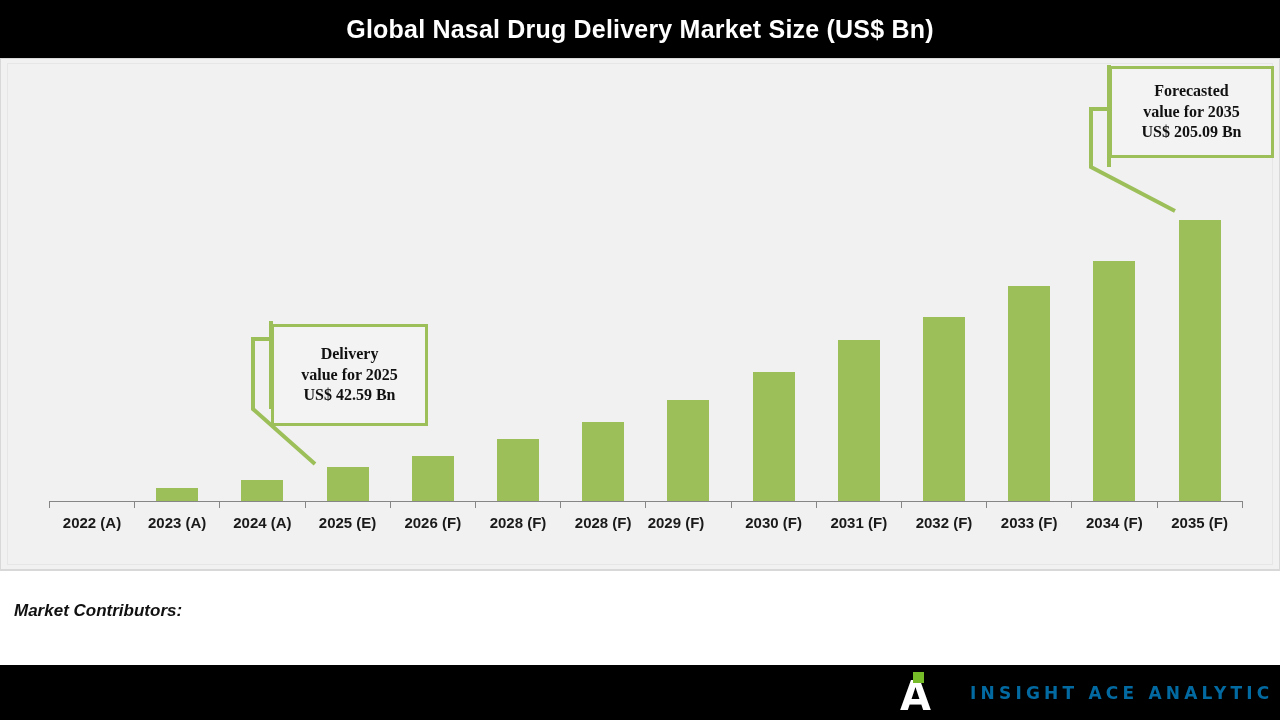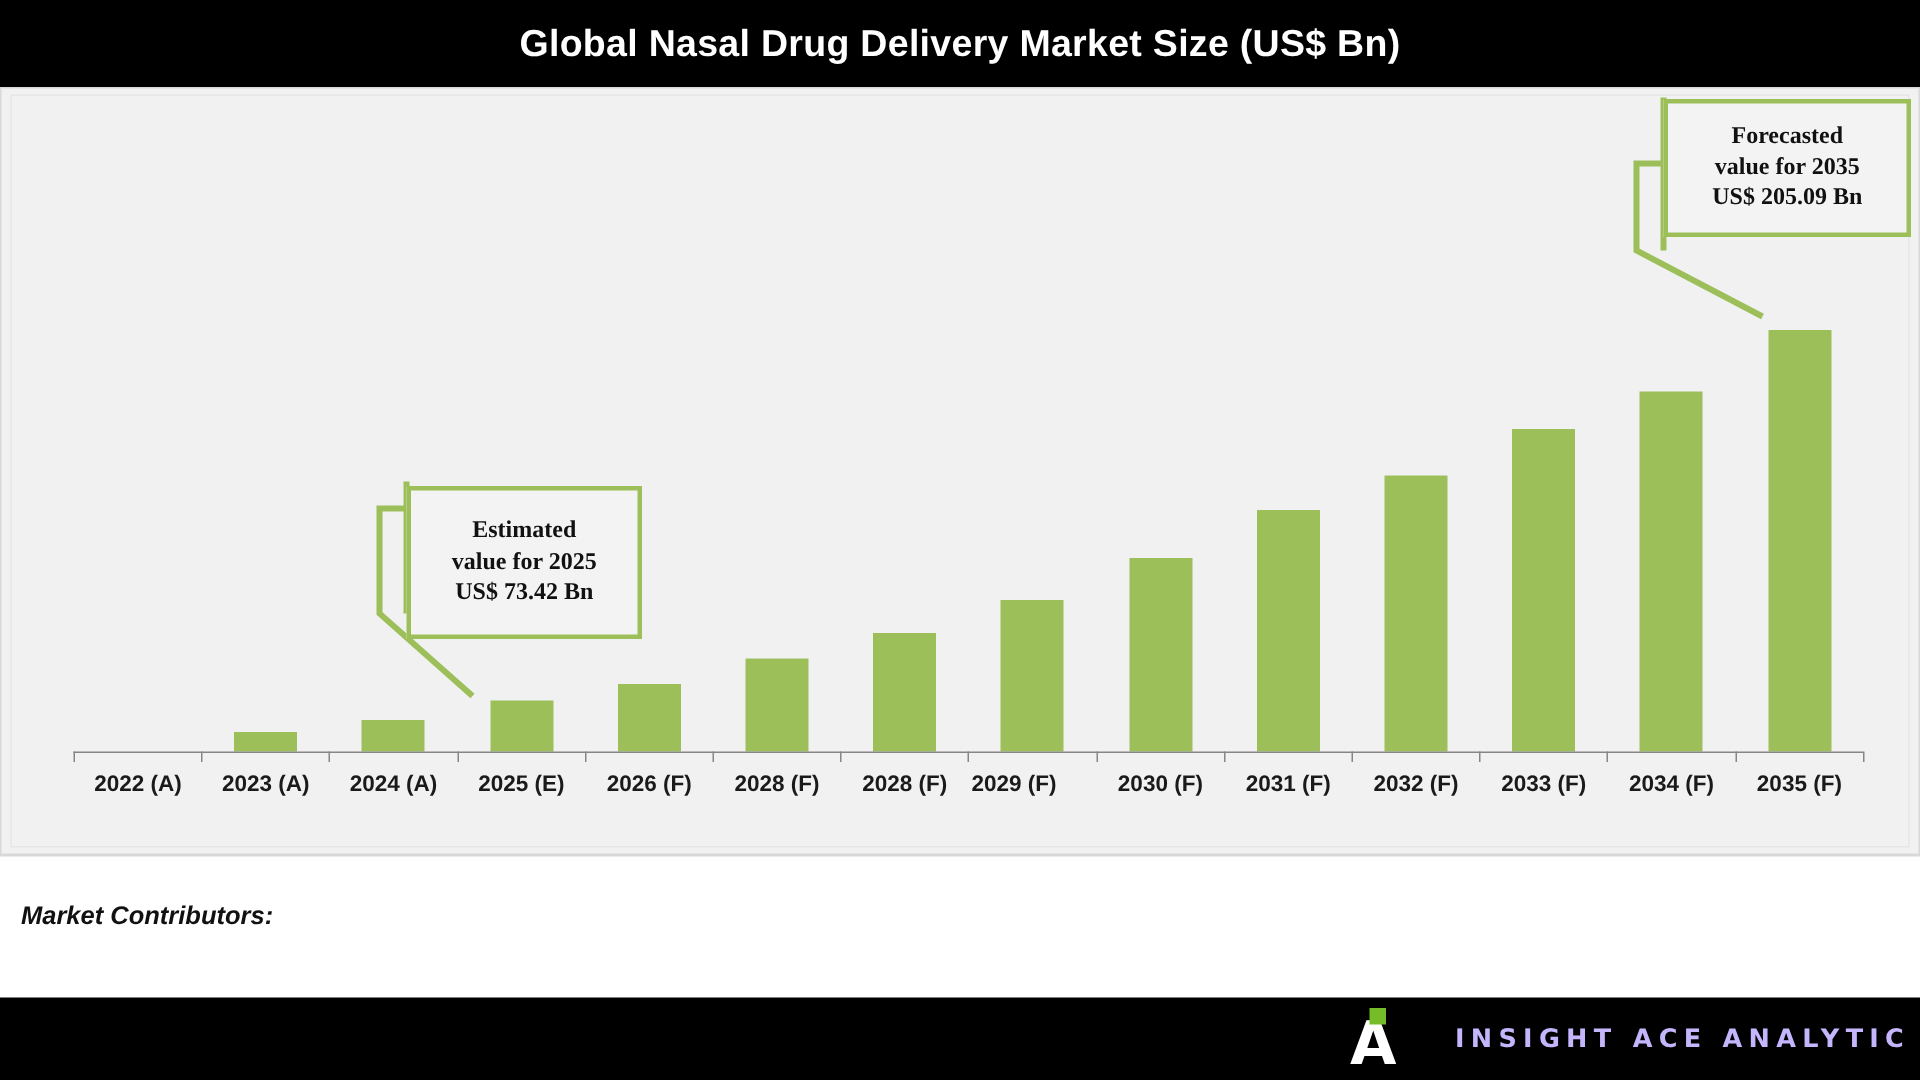--- a/index.html
+++ b/index.html
@@ -103,21 +103,21 @@
     display: flex; align-items: center;
   }
   .brand-logo { position: relative; width: 44px; height: 42px; }
   .brand-a {
     position: absolute; left: 0; bottom: 0; width: 42px; height: 36px;
     color: #fff; font-size: 40px; font-weight: bold; line-height: 36px;
     font-family: "DejaVu Sans", sans-serif;
   }
   .brand-sq { position: absolute; left: 13px; top: 0; width: 11px; height: 11px; background: #76bc28; }
   .brand-name {
-    margin-left: 26px; color: #c4b5fd; font-size: 17px; font-weight: bold;
+    margin-left: 26px; color: #0369a1; font-size: 17px; font-weight: bold;
     letter-spacing: 4.2px; font-family: "DejaVu Sans", sans-serif;
   }
 </style>
 </head>
 <body>
 
 <div id="root">
 
   <div class="title-bar">
     <div class="title">Global Nasal Drug Delivery Market Size (US$ Bn)</div>
@@ -173,23 +173,23 @@
         <div class="tick" style="left: 1240.8px; top: 442px; height: 7px;"></div>
         <div class="axis-line" style="left: 48px; top: 442px; width: 1192.8px;"></div>
       </div>
 
     <svg class="callout-svg" style="left:242px; top:200px; width:200px; height:180px;">
       <polyline points="28,80 10,80 10,150 72,205" fill="none" stroke="#9cbf5a" stroke-width="4"></polyline>
       <line x1="28" y1="62" x2="28" y2="150" stroke="#9cbf5a" stroke-width="4"></line>
     </svg>
 
     <div class="callout" style="left:270px; top:265px; width:157px; height:102px;">
-      <span>Estimated</span>
+      <span>Delivery</span>
       <span>value for 2025</span>
-      <span>US$ 73.42 Bn</span>
+      <span>US$ 42.59 Bn</span>
     </div>
 
     <svg class="callout-svg" style="left:1078px; top:0px; width:190px; height:170px;">
       <polyline points="30,50 12,50 12,108 96,152" fill="none" stroke="#9cbf5a" stroke-width="4"></polyline>
       <line x1="30" y1="6" x2="30" y2="108" stroke="#9cbf5a" stroke-width="4"></line>
     </svg>
 
     <div class="callout" style="left:1108px; top:7px; width:165px; height:92px;">
       <span>Forecasted</span>
       <span>value for 2035</span>

